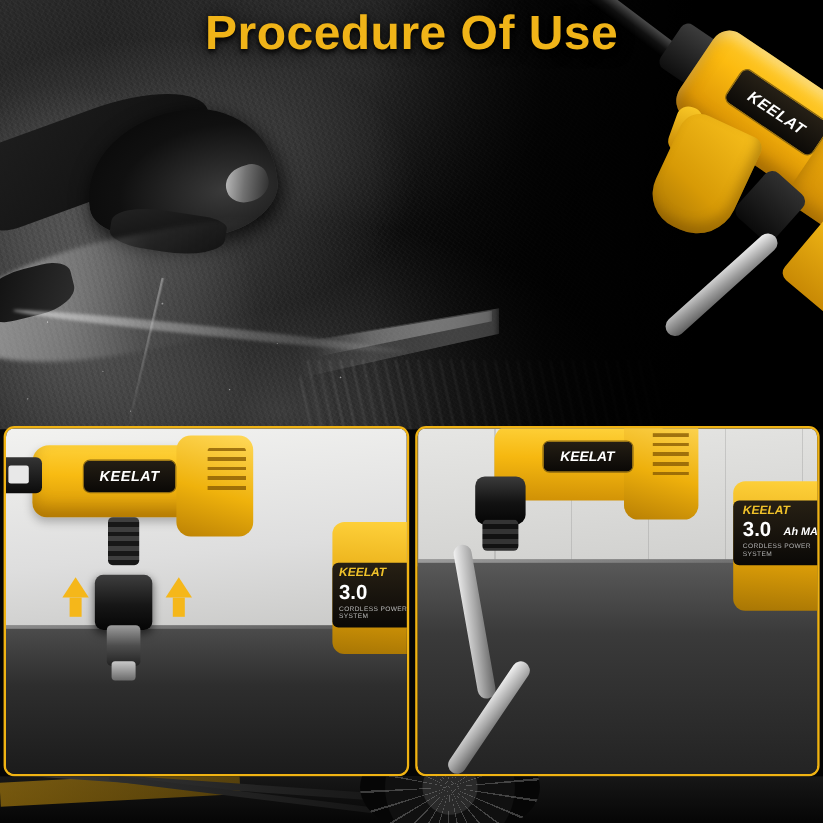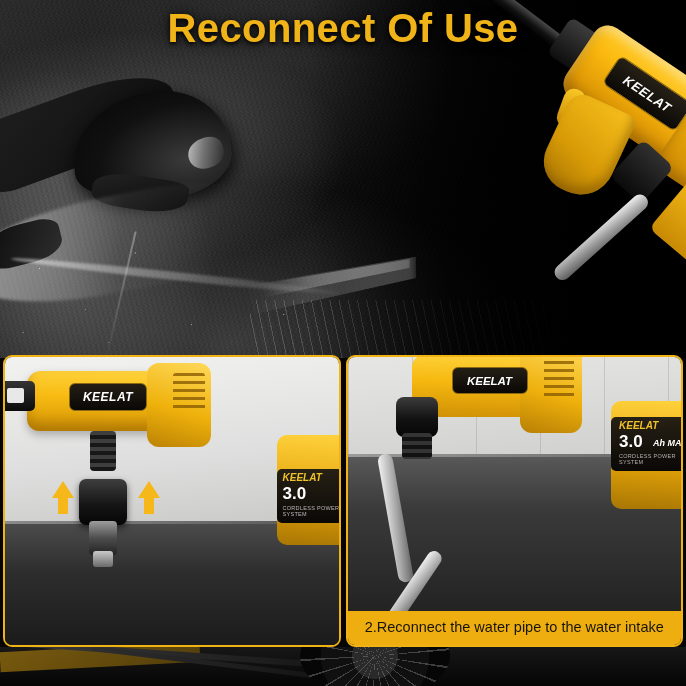--- a/index.html
+++ b/index.html
@@ -293,21 +293,21 @@
       <div class="g-badge">
         <span>KEELAT</span>
       </div>
       <div class="g-trigger"></div>
       <div class="g-grip"></div>
       <div class="g-hose-port"></div>
       <div class="g-hose"></div>
       <div class="g-batt"></div>
     </div>
 
-    <div class="title">Reconnect Of Use</div>
+    <div class="title">Procedure Of Use</div>
   </div>
 
   <div class="panels">
 
     <div class="panel">
       <div class="pane-img">
         <div class="p1-wall"></div>
         <div class="p1-desk"></div>
 
         <div class="p1-gunbody"></div>
@@ -357,21 +357,20 @@
         <div class="p2-hose2"></div>
 
         <div class="p2-batt"></div>
         <div class="p2-battlbl">
           <div class="b1">KEELAT</div>
           <div class="b2">3.0</div>
           <div class="b2s">Ah MAX</div>
           <div class="b3">CORDLESS POWER SYSTEM</div>
         </div>
       </div>
-      <div class="cap">2.Reconnect the water pipe to the water intake</div>
     </div>
 
 
   </div>
 
   <div class="strip">
     <div class="strip-yellow"></div>
     <div class="strip-arm"></div>
     <div class="strip-arm2"></div>
     <div class="strip-wheel"></div>

